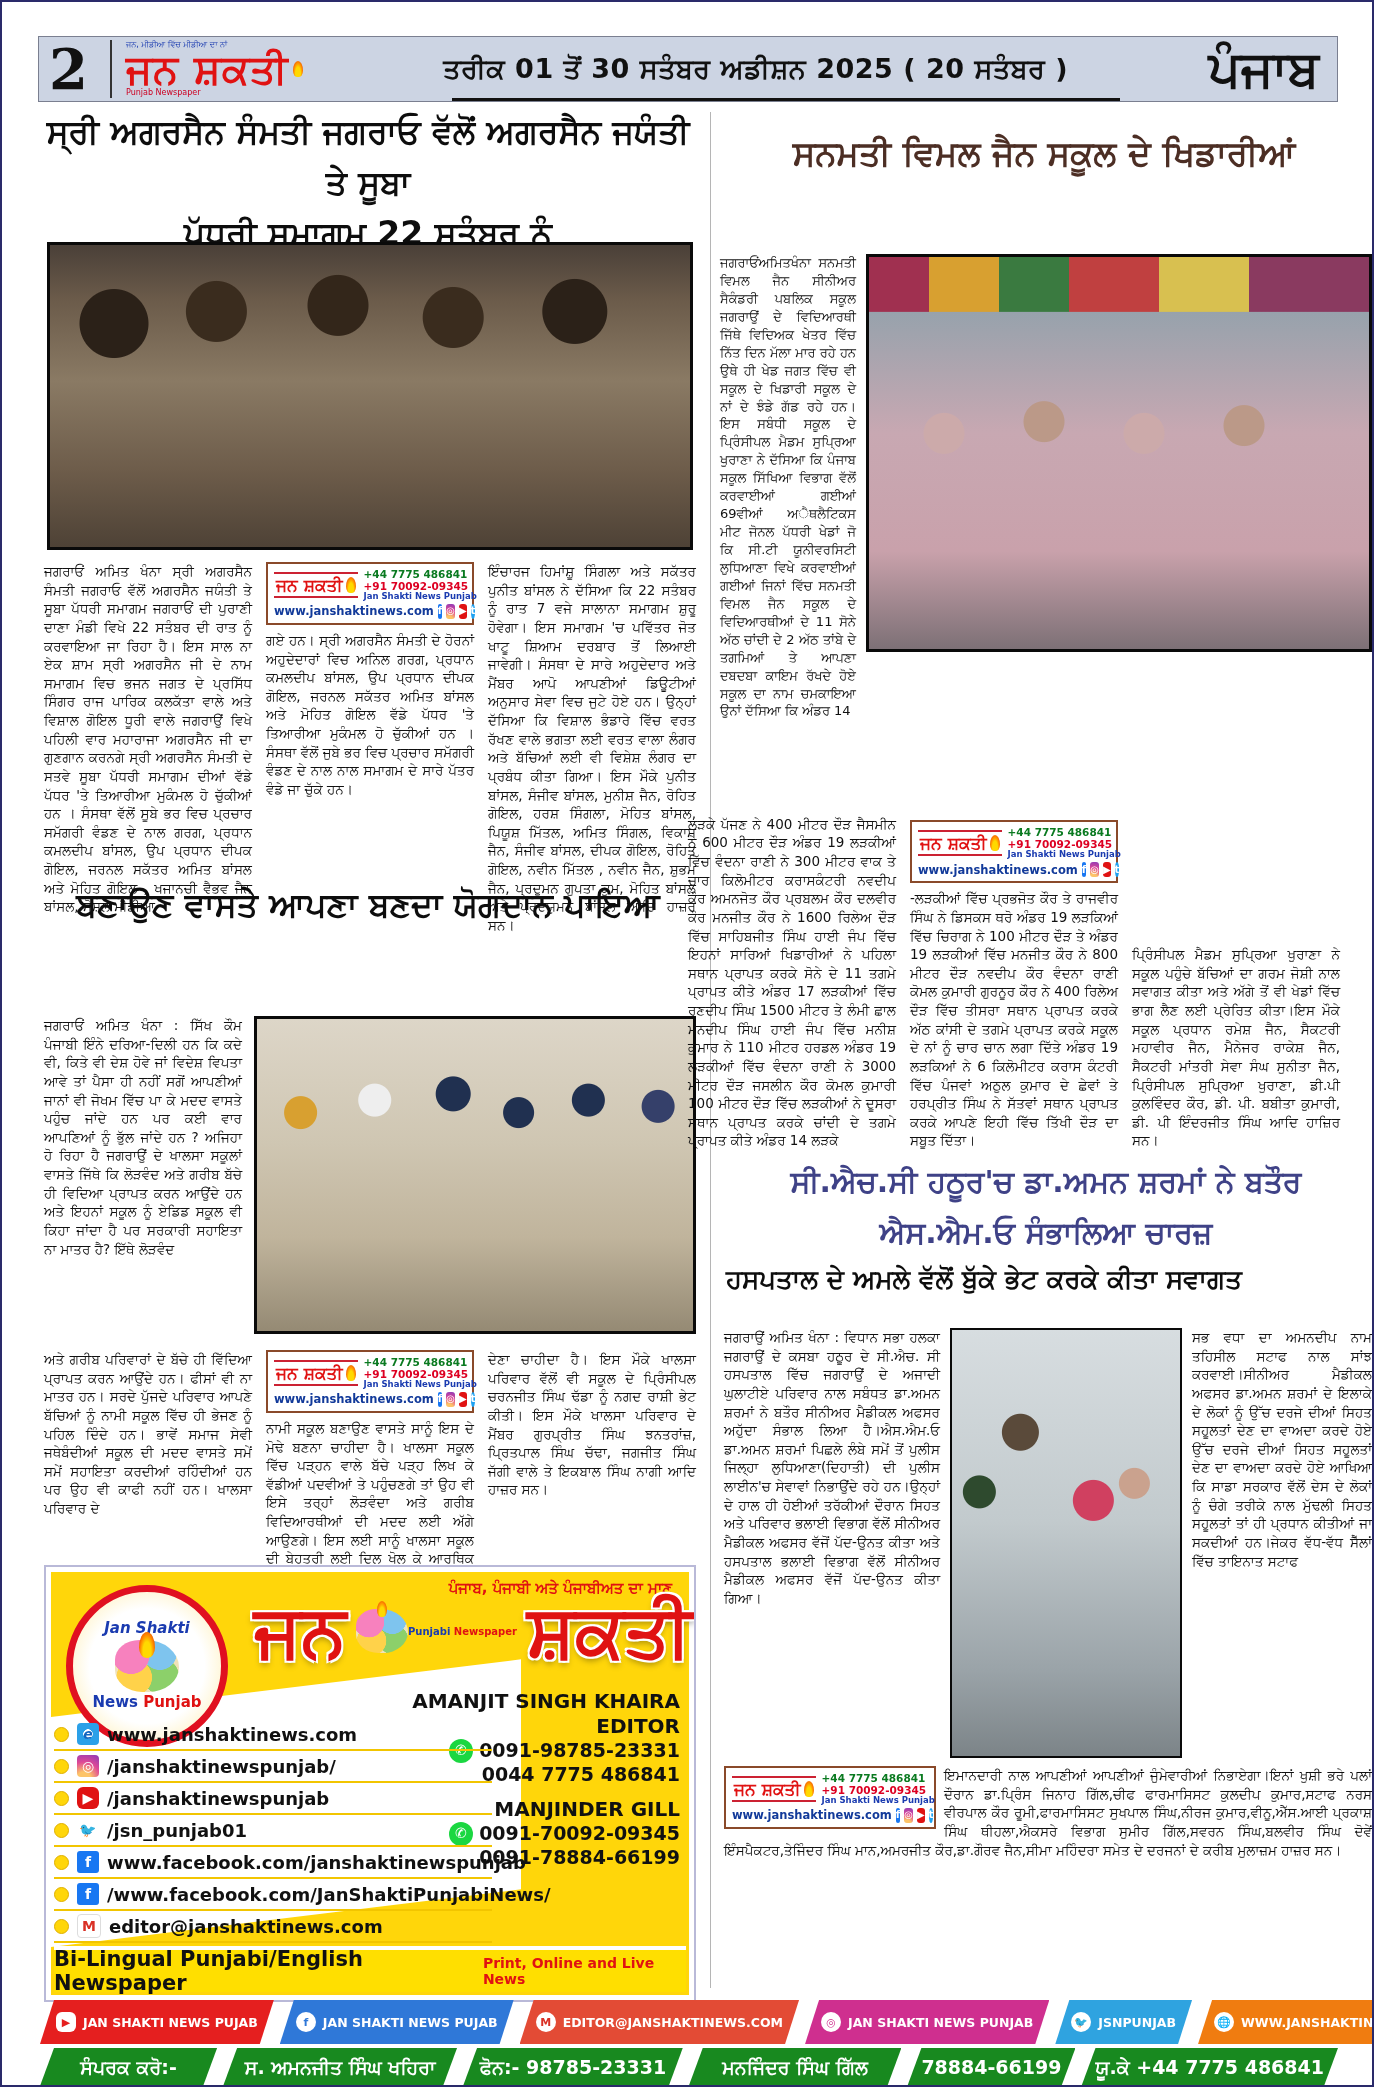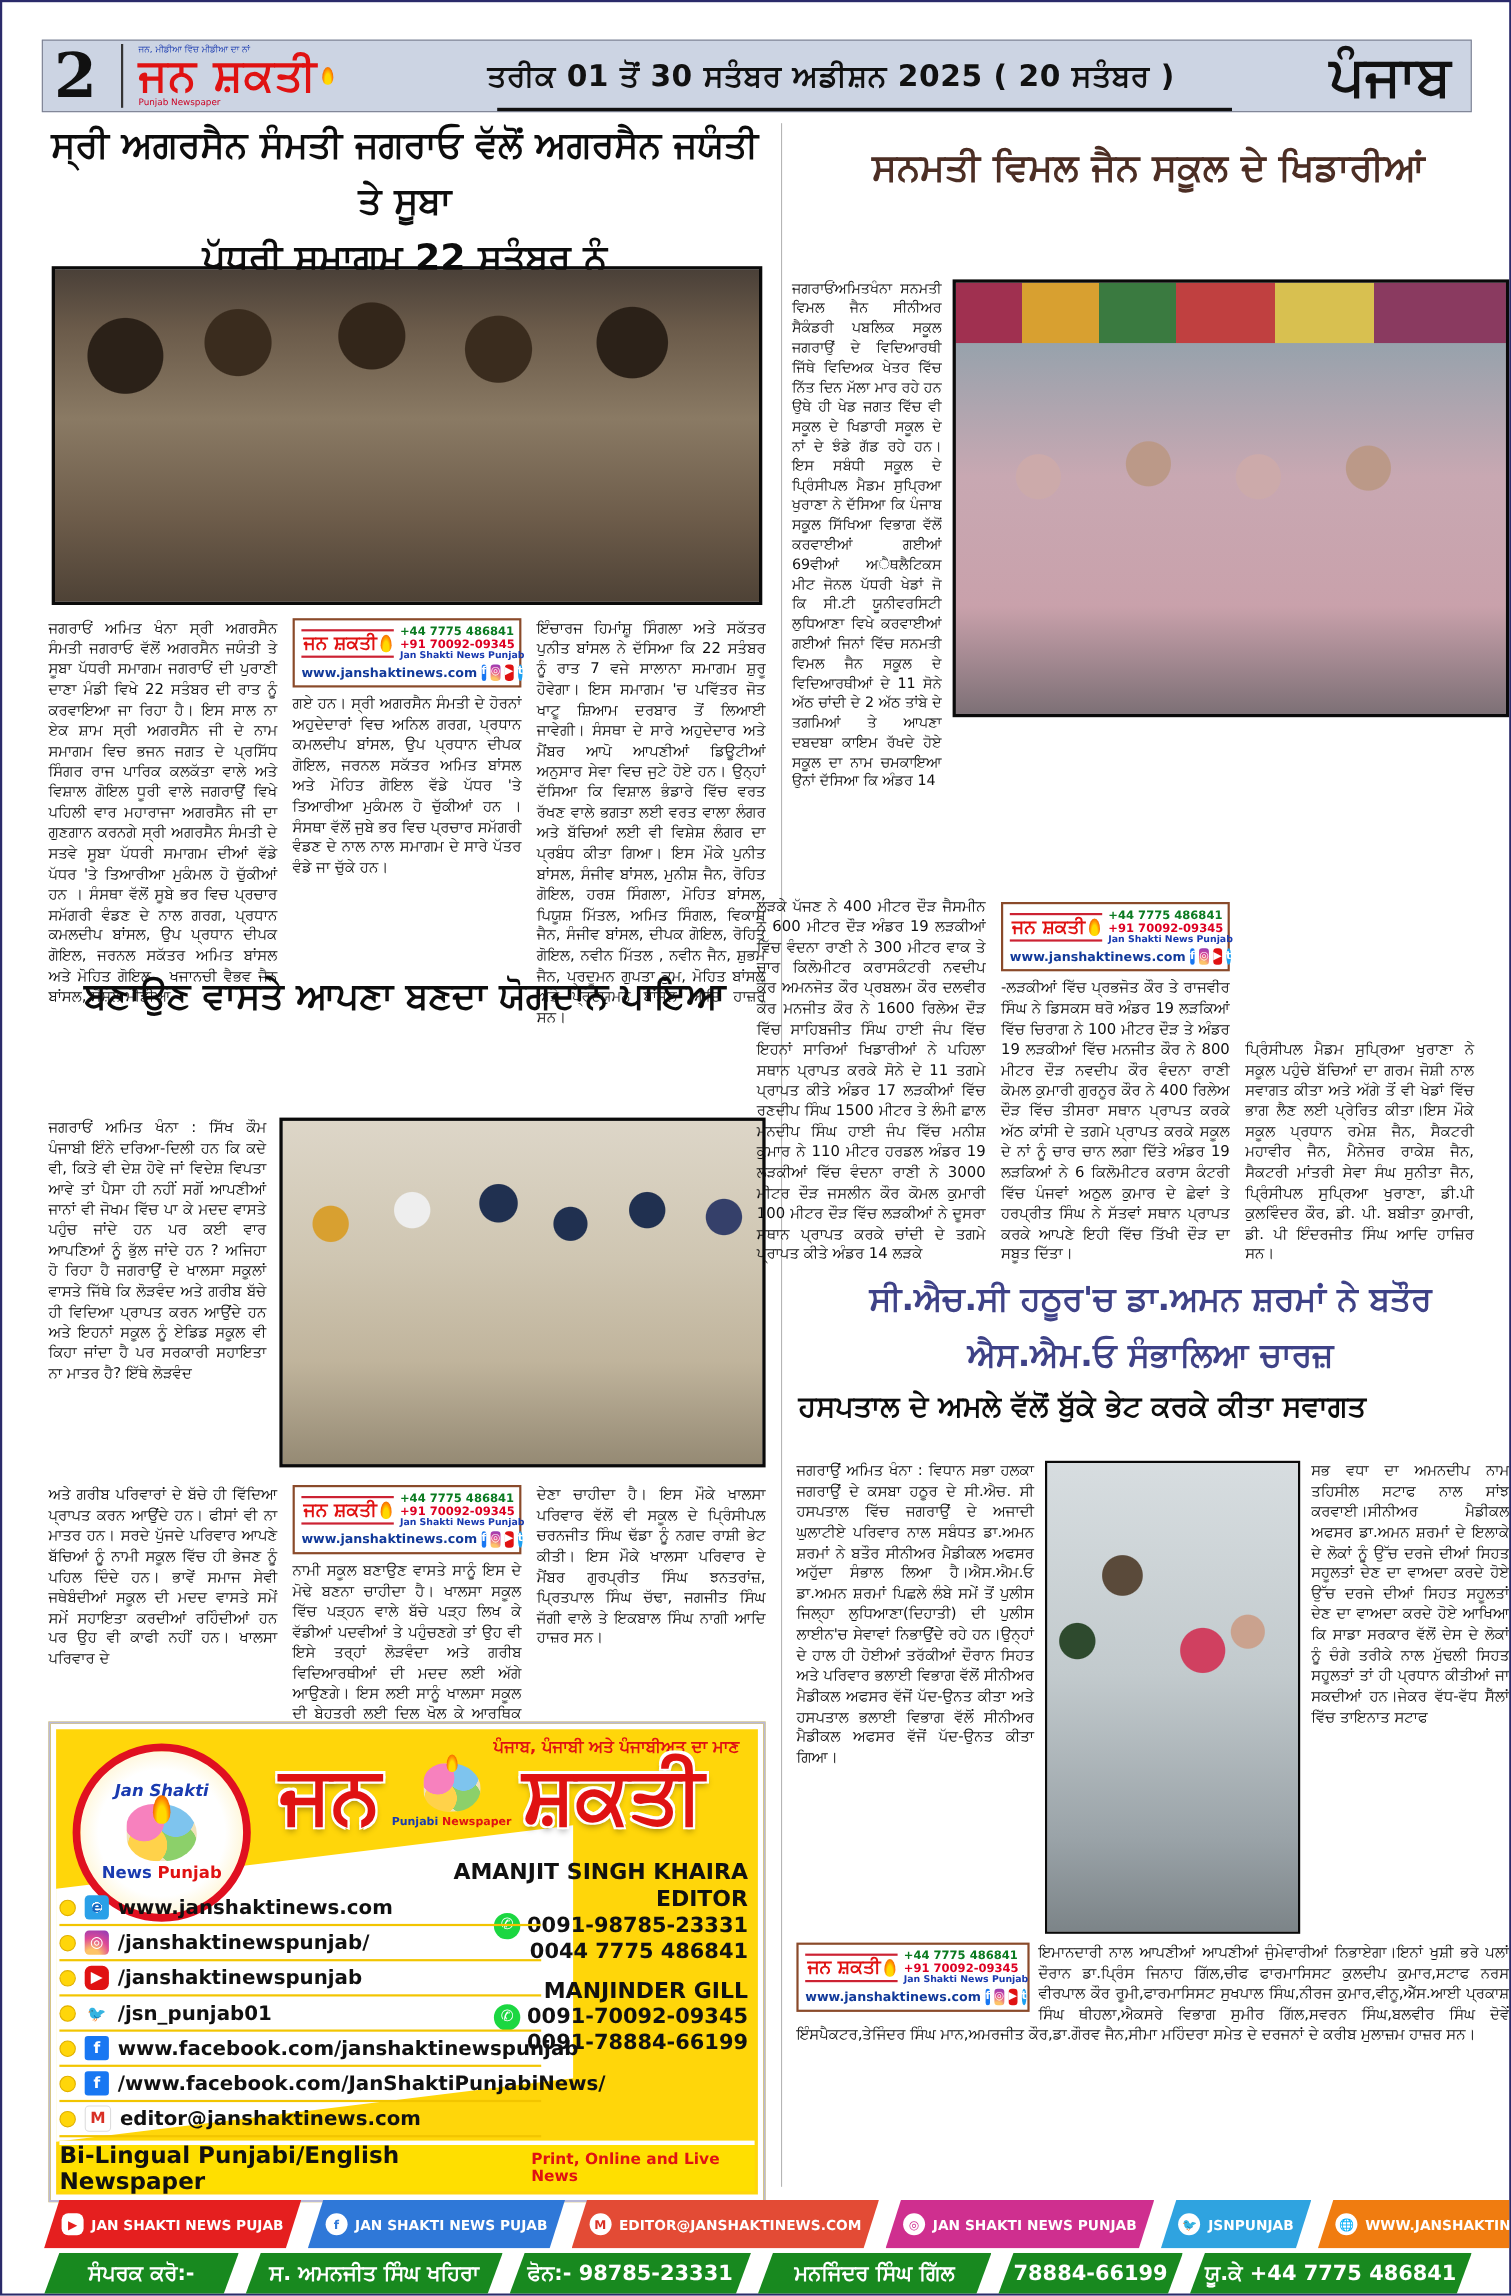--- a/index.html
+++ b/index.html
@@ -103,21 +103,21 @@
                      radial-gradient(circle at 30% 72%,#ffd24a 0 30%,transparent 31%),
                      radial-gradient(circle at 72% 70%,#8cd06a 0 30%,transparent 31%),#f0e2b8;
           position:relative;}
   .ad-map .flame{position:absolute;left:50%;top:-8px;transform:translateX(-50%);}
   .ad-circle .t2{font-weight:800;font-size:15px;}
   .ad-circle .t2 .n{color:#1a3bb0;} .ad-circle .t2 .p{color:#e01212;}
   .ad-tag{position:absolute;right:22px;top:12px;color:#e01212;font-weight:800;font-size:15px;}
   .ad-title{position:absolute;left:208px;top:28px;display:flex;align-items:center;gap:10px;}
   .ad-title .big{font-size:72px;font-weight:800;color:#e01212;line-height:1;
                  text-shadow:-2px -2px 0 #fff,2px -2px 0 #fff,-2px 2px 0 #fff,2px 2px 0 #fff,0 4px 6px rgba(0,0,0,.35);}
-  .ad-mini{display:flex;flex-direction:column;align-items:center;line-height:1;}
+  .ad-mini{display:flex;flex-direction:row;align-items:center;line-height:1;}
   .ad-mini .ad-map{width:52px;height:44px;}
   .ad-mini .cap{font-size:10px;font-weight:800;margin-top:2px;white-space:nowrap;}
   .ad-mini .cap .n{color:#1a3bb0;} .ad-mini .cap .p{color:#e01212;}
   .ad-right{position:absolute;right:14px;top:122px;text-align:right;line-height:1.25;}
   .ad-right .nm{font-size:20px;font-weight:800;}
   .ad-right .ph{font-size:19px;font-weight:800;display:flex;align-items:center;justify-content:flex-end;gap:6px;}
   .wa{width:24px;height:24px;border-radius:50%;background:#1bd741;color:#fff;display:inline-flex;
       align-items:center;justify-content:center;font-size:14px;font-weight:800;}
   .ad-rows{position:absolute;left:8px;top:152px;width:438px;}
   .ad-row{display:flex;align-items:center;gap:8px;height:30px;border-bottom:2px solid #f2c500;background:transparent;}

